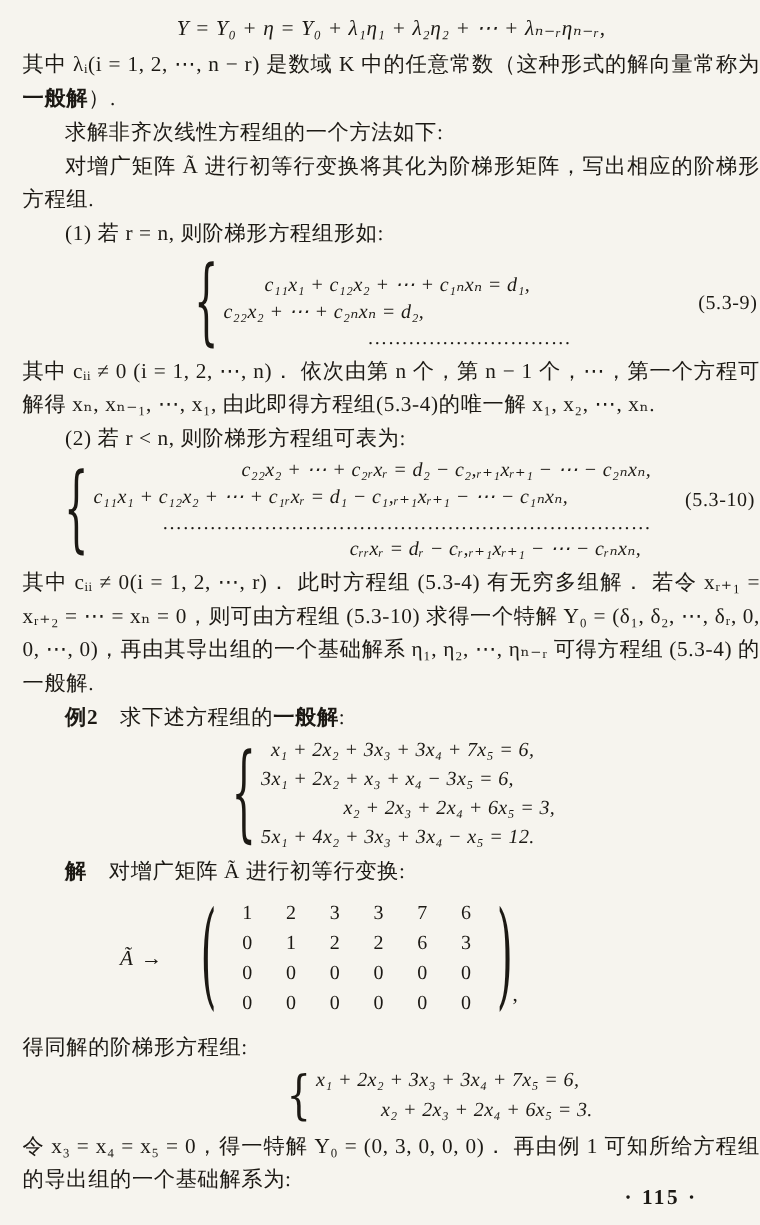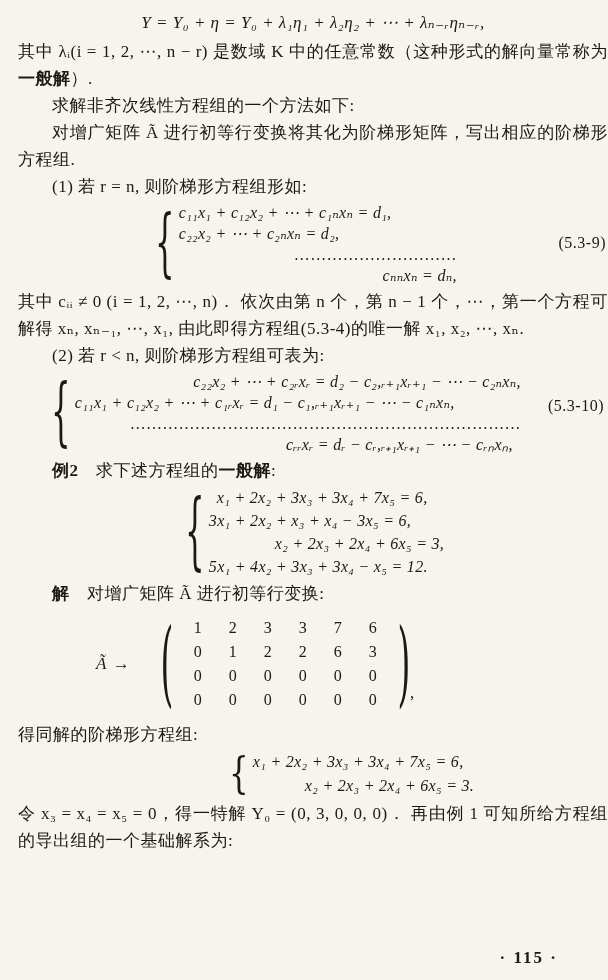--- a/index.html
+++ b/index.html
@@ -39,32 +39,32 @@
     letter-spacing:0.3px; white-space:nowrap;
   }
   .dots { font-style:normal; overflow:hidden; }
   .eqlabel {
     position:absolute; font-style:normal; font-size:16px;
     letter-spacing:0.5px;
   }
   
   .blk539 { margin-left:138px; }
   .blk539 .eqlines { width:278px; }
-  .blk539 .l0 { text-align:left; }
+  .blk539 .l0 { text-align:center;margin-top:16px; }
   .blk539 .l1 { text-align:left; margin-right:2px; }
   .blk539 .l2 { text-align:right; }
   .blk539 .l3 { text-align:right; }
   .lab539 { right:2px; top:32px; }
   
   .blk5310 { margin-left:34px; margin-right:60px; }
   .blk5310 .eqlines { width:446px; }
   .blk5310 .l0 { text-align:left; }
   .blk5310 .l1 { text-align:right; }
   .blk5310 .l2 { text-align:right; }
-  .blk5310 .l3 { text-align:right; margin-right:8px;font-family:Liberation Serif, serif; }
+  .blk5310 .l3 { text-align:right; margin-right:8px; }
   .lab5310 { right:-56px; top:26px; }
   
   .blkex { margin-left:168px; }
   .blkex .el { line-height:23px; font-size:16px; }
   .blkex .l0 { margin-left:8px; }
   .blkex .l2 { margin-left:66px; }
   
   .blkred { margin-left:212px; }
   .blkred .el { line-height:24px; }
   .blkred .l1 { margin-left:52px; }
@@ -103,21 +103,20 @@
 
   <p class="para indent">(1) 若 r = n, 则阶梯形方程组形如:</p>
 
   <div class="eqwrap blk539">
     <div class="eqrow">
       <span class="brace brace-4">{</span>
       <div class="eqlines">
         <div class="el l0">c₁₁x₁ + c₁₂x₂ + ⋯ + c₁ₙxₙ = d₁,</div>
         <div class="el l1">c₂₂x₂ + ⋯ + c₂ₙxₙ = d₂,</div>
         <div class="el l2 dots">…………………………</div>
-        <div class="el l3">cₙₙxₙ = dₙ,</div>
       </div>
     </div>
     <span class="eqlabel lab539">(5.3-9)</span>
   </div>
 
   <p class="para">其中 cᵢᵢ ≠ 0 (i = 1, 2, ⋯, n)． 依次由第 n 个，第 n − 1 个，⋯，第一个方程可解得 xₙ, xₙ₋₁, ⋯, x₁, 由此即得方程组(5.3-4)的唯一解 x₁, x₂, ⋯, xₙ.</p>
 
   <p class="para indent">(2) 若 r &lt; n, 则阶梯形方程组可表为:</p>
 
   <div class="eqwrap blk5310">
@@ -126,20 +125,21 @@
       <div class="eqlines">
         <div class="el l1">c₂₂x₂ + ⋯ + c₂ᵣxᵣ = d₂ − c₂,ᵣ₊₁xᵣ₊₁ − ⋯ − c₂ₙxₙ,</div>
         <div class="el l0">c₁₁x₁ + c₁₂x₂ + ⋯ + c₁ᵣxᵣ = d₁ − c₁,ᵣ₊₁xᵣ₊₁ − ⋯ − c₁ₙxₙ,</div>
         <div class="el l2 dots">………………………………………………………………</div>
         <div class="el l3">cᵣᵣxᵣ = dᵣ − cᵣ,ᵣ₊₁xᵣ₊₁ − ⋯ − cᵣₙxₙ,</div>
       </div>
     </div>
     <span class="eqlabel lab5310">(5.3-10)</span>
   </div>
 
+  <p class="para">其中 cᵢᵢ ≠ 0(i = 1, 2, ⋯, r)． 此时方程组 (5.3-4) 有无穷多组解． 若令 xᵣ₊₁ = xᵣ₊₂ = ⋯ = xₙ = 0，则可由方程组 (5.3-10) 求得一个特解 Y₀ = (δ₁, δ₂, ⋯, δᵣ, 0, 0, ⋯, 0)，再由其导出组的一个基础解系 η₁, η₂, ⋯, ηₙ₋ᵣ 可得方程组 (5.3-4) 的一般解.</p>
 
   <p class="para indent"><span class="b">例2</span><span>　求下述方程组的</span><span class="b">一般解</span><span>:</span></p>
 
   <div class="eqwrap blkex">
     <div class="eqrow">
       <span class="brace brace-4b">{</span>
       <div class="eqlines">
         <div class="el l0">x₁ + 2x₂ + 3x₃ + 3x₄ + 7x₅ = 6,</div>
         <div class="el l1">3x₁ + 2x₂ + x₃ + x₄ − 3x₅ = 6,</div>
         <div class="el l2">x₂ + 2x₃ + 2x₄ + 6x₅ = 3,</div>

